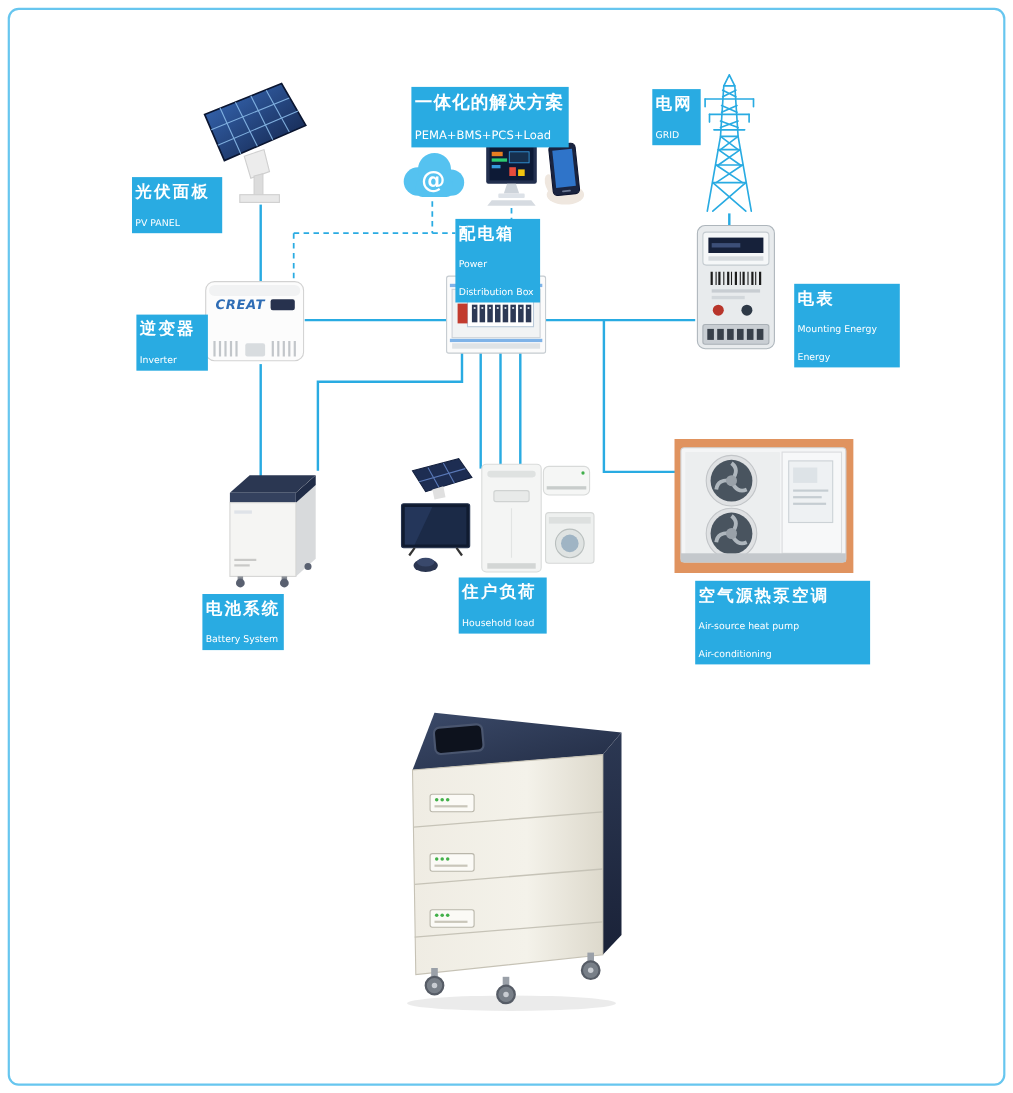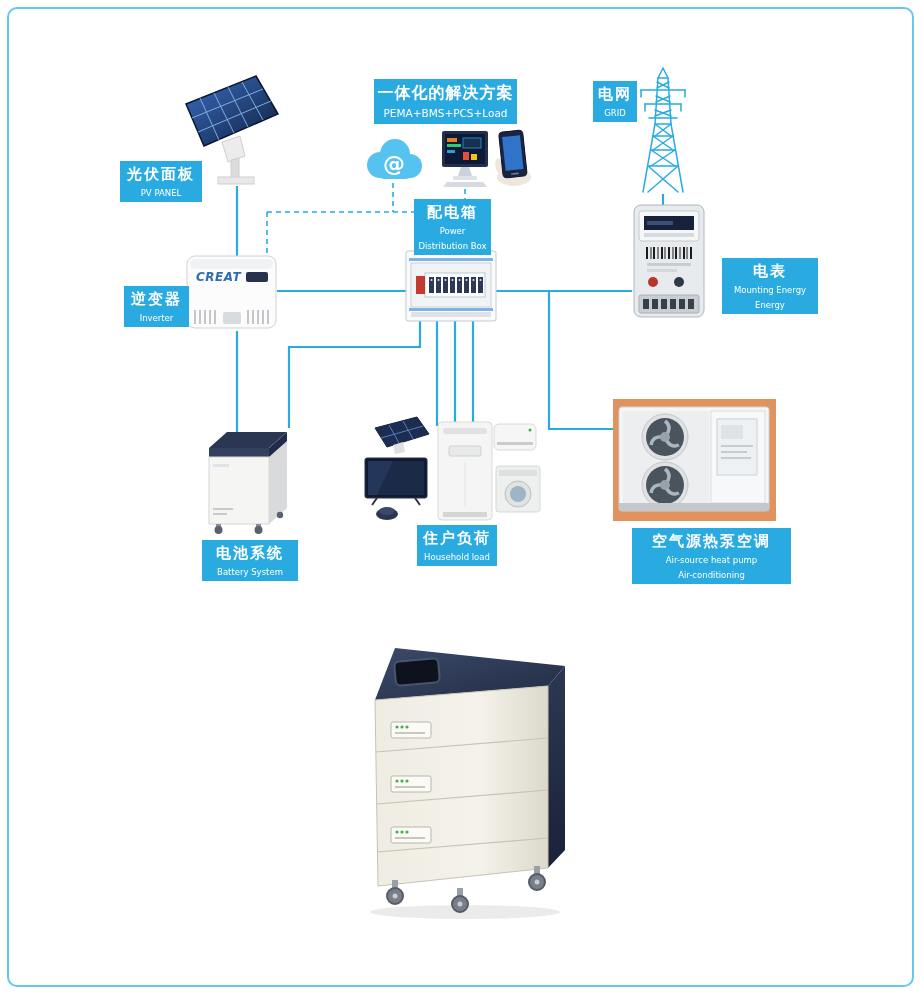--- a/index.html
+++ b/index.html
@@ -2,23 +2,23 @@
 <html><head>
 <meta charset="utf-8">
 <style>
   *{box-sizing:border-box;margin:0;padding:0}
   html,body{width:921px;height:994px;background:#fff;
     font-family:"DejaVu Sans","Liberation Sans",sans-serif}
   .canvas{position:relative;width:921px;height:994px;background:#fff;overflow:hidden}
   .frame{position:absolute;inset:7px;border:2px solid #67c6ef;border-radius:10px;pointer-events:none;z-index:4}
   .wires{position:absolute;left:0;top:0;z-index:0}
   .comp{position:absolute;z-index:1}
-  .tag{position:absolute;background:#29abe2;color:#fff;text-align:center;padding:4px 3px;line-height:1.2;z-index:3}
+  .tag{position:absolute;background:#29abe2;color:#fff;padding:4px 3px;line-height:1.2;z-index:3}
   .tag .zh{font-weight:700;font-size:15px;letter-spacing:2px;white-space:nowrap}
-  .tag .en{font-size:8.5px;white-space:nowrap;margin-top:5px}
+  .tag .en{font-size:8.5px;white-space:nowrap;margin-top:15px}
   .tag.big .zh{font-size:16px;letter-spacing:1px}
   .tag.big .en{font-size:10.5px}
 </style>
 </head>
 <body>
 
 <div class="canvas">
   <div class="frame"></div>
 
   <svg class="wires" width="921" height="994" viewBox="0 0 921 994">
@@ -374,21 +374,21 @@
     <div class="zh">电表</div>
     <div class="en">Mounting Energy</div>
     <div class="en">Energy</div>
   </div>
 
   <div class="tag" style="left:124px;top:286px;width:65px">
     <div class="zh">逆变器</div>
     <div class="en">Inverter</div>
   </div>
 
-  <div class="tag" style="left:202px;top:540px;width:96px">
+  <div class="tag" style="left:184px;top:540px;width:74px">
     <div class="zh">电池系统</div>
     <div class="en">Battery System</div>
   </div>
 
   <div class="tag" style="left:417px;top:525px;width:80px">
     <div class="zh">住户负荷</div>
     <div class="en">Household load</div>
   </div>
 
   <div class="tag" style="left:632px;top:528px;width:159px">

